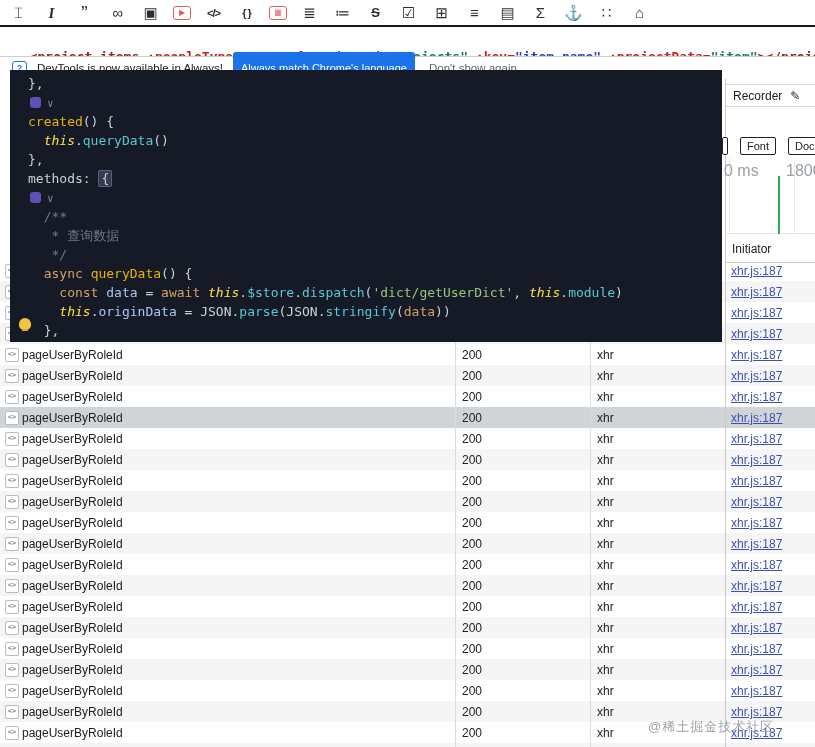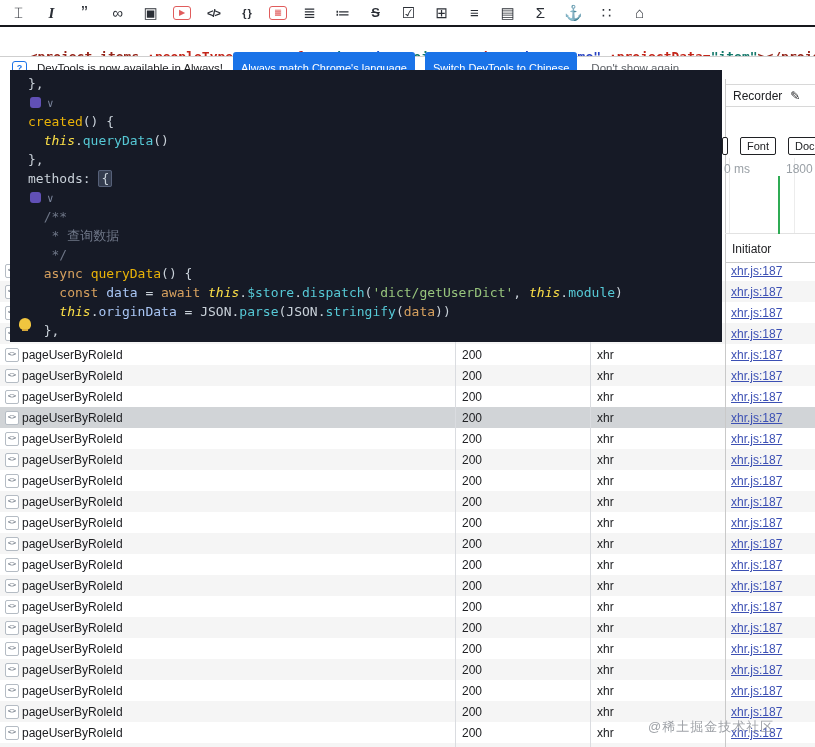--- a/index.html
+++ b/index.html
@@ -45,21 +45,21 @@
   .vline{position:absolute;top:239px;bottom:0;width:0;border-left:1px solid #dadce0;z-index:2;}
   .vline.panel{top:57px;border-left:1px solid #c9c9c9;}
   
   .recorder{position:absolute;left:726px;top:84px;width:89px;height:21px;background:#fff;
     border-top:1px solid #d8d8d8;border-bottom:1px solid #d8d8d8;display:flex;align-items:center;gap:8px;
     padding-left:7px;font-size:12px;z-index:3;cursor:pointer;}
   .pen{font-size:12px;color:#202124;}
   .chips{position:absolute;left:722px;top:137px;display:flex;gap:12px;z-index:3;}
   .chip{border:1px solid #202124;border-radius:2px;font-size:11px;padding:2px 6px;background:#fff;cursor:pointer;white-space:nowrap;}
   .chip.cut{width:4px;padding:2px 0;}
-  .ov-label{position:absolute;font-size:12px;color:#9aa0a6;z-index:3;}
+  .ov-label{position:absolute;font-size:16px;color:#9aa0a6;z-index:3;}
   .ov-grid{position:absolute;top:158px;height:76px;width:0;border-left:1px solid #ececec;z-index:2;}
   .ov-green{position:absolute;left:778px;top:176px;width:2px;height:58px;background:#2fab54;z-index:3;}
   .ov-hline{position:absolute;left:725px;right:0;top:233px;border-top:1px solid #e2e2e2;z-index:2;}
   .init-header{position:absolute;left:726px;top:239px;width:89px;height:20px;background:#fff;
     border-bottom:1px solid #c9c9c9;font-size:12px;padding:3px 0 0 6px;z-index:3;cursor:pointer;}
   
   .editor{position:absolute;left:10px;top:70px;width:712px;height:272px;background:#161a26;z-index:5;
     font-family:"DejaVu Sans Mono",monospace;font-size:13px;line-height:19px;overflow:hidden;}
   .editor-code{padding:4px 0 0 18px;}
   .eline{height:19px;white-space:pre;}
@@ -107,21 +107,20 @@
 <div class="tpl-line">
   <span><span class="t-tag">&lt;project-items</span><span class="t-plain"> </span><span class="t-attr">:peopleType=</span><span class="t-val">"-1"</span><span class="t-plain"> </span><span class="t-attr">v-for=</span><span class="t-val">"item </span><span class="t-kw">in</span><span class="t-val"> Projects"</span><span class="t-plain"> </span><span class="t-attr">:key=</span><span class="t-valb">"item.name"</span><span class="t-plain"> </span><span class="t-attr">:projectData=</span><span class="t-val">"item"</span><span class="t-tag">&gt;</span><span class="t-tag">&lt;/project-items&gt;</span></span>
 </div>
 
 <div class="dt-top-border"></div>
 
 <div class="notification">
   <span class="notif-icon">?</span>
   <span>DevTools is now available in Always!</span>
   <span class="notif-btn">Always match Chrome's language</span>
-  <span class="notif-btn">Switch DevTools to Chinese</span>
   <span class="notif-dismiss">Don't show again</span>
 </div>
 
 <div class="net-rows">
     <div class="nrow">
       <span class="req-icon">&lt;&gt;</span>
       <span class="cell-name">pageUserByRoleId</span>
       <span class="cell-status">200</span>
       <span class="cell-type">xhr</span>
       <span class="cell-init">xhr.js:187</span>

